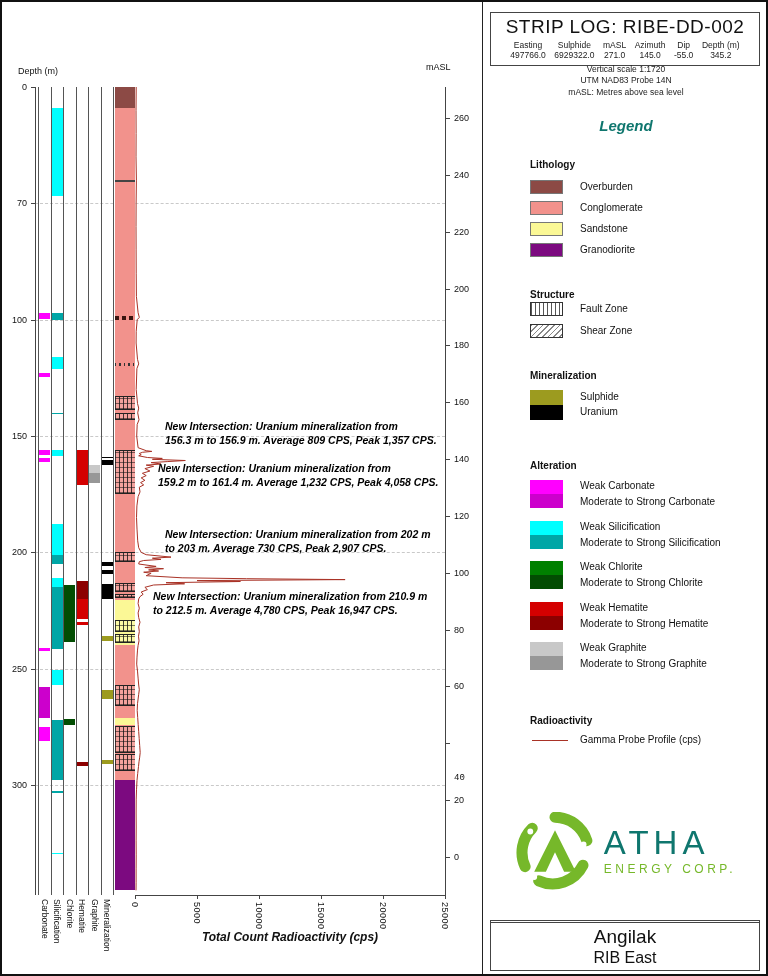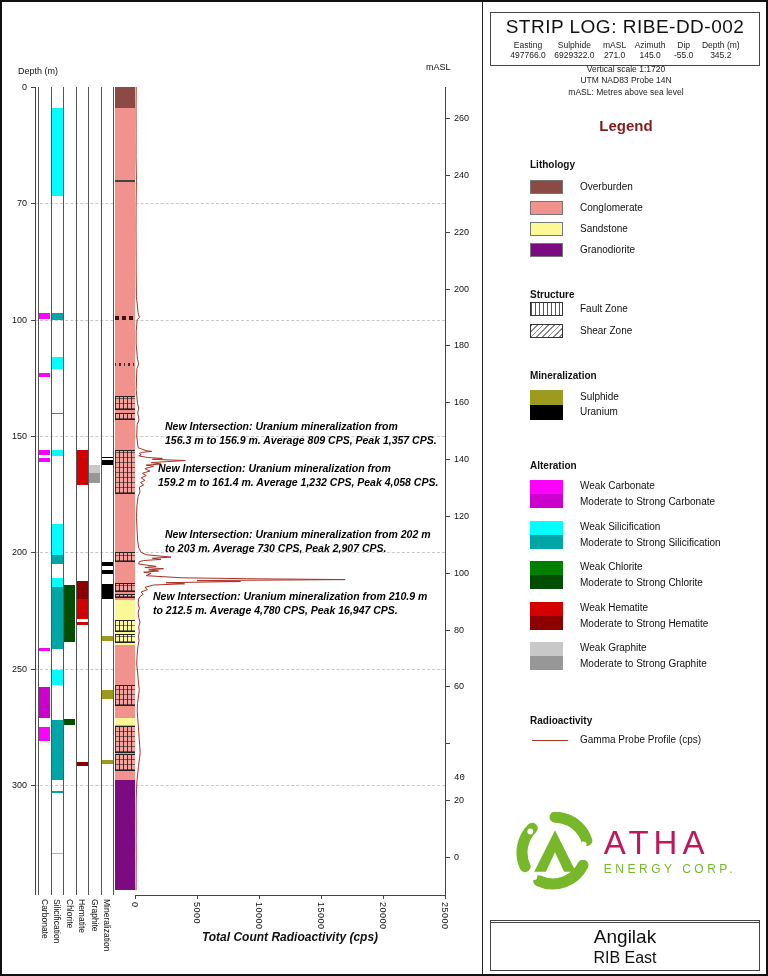--- a/index.html
+++ b/index.html
@@ -29,33 +29,33 @@
   .annotation{position:absolute;font-size:10.5px;font-weight:bold;font-style:italic;color:#000;line-height:1.35;white-space:nowrap;}
   
   .info-panel{position:absolute;left:482px;top:0;width:284px;height:972px;}
   .header-box{position:absolute;left:6px;right:8px;top:10px;border:1px solid #444;text-align:center;padding:3px 13px 5px;}
   .header-title{font-size:19px;letter-spacing:.5px;color:#111;}
   .header-fields{display:flex;justify-content:space-around;margin-top:2px;padding:0 2px;}
   .hf{text-align:center;}
   .hf .lbl{font-size:8.5px;color:#222;}
   .hf .val{font-size:8.5px;color:#222;}
   .header-notes{position:absolute;left:0;right:0;top:62px;text-align:center;font-size:8.5px;color:#222;line-height:1.35;}
-  .legend-title{position:absolute;left:0;right:0;top:115px;text-align:center;font-size:15px;font-weight:bold;color:#7f1d1d;}
+  .legend-title{position:absolute;left:0;right:0;top:115px;text-align:center;font-size:15px;font-weight:bold;color:#0f766e;font-style:italic;}
   .sec-label{position:absolute;left:46px;font-size:10px;font-weight:bold;color:#111;}
   .leg-item{position:absolute;left:46px;height:16px;}
   .leg-sw{position:absolute;left:0;top:0;width:33px;height:14px;border:0.5px solid #777;box-sizing:border-box;}
   .leg-txt{position:absolute;left:50px;top:1px;font-size:10px;color:#111;white-space:nowrap;}
   .sw-fault{background:repeating-linear-gradient(90deg,#555 0 1px,#fff 1px 4px);border:1px solid #333;}
   .sw-shear{background:repeating-linear-gradient(135deg,#888 0 1px,#fff 1px 4px);border:1px solid #333;}
   .alt-pair{position:absolute;left:46px;width:230px;height:30px;}
   .alt-sw{position:absolute;left:0;width:33px;height:14px;}
   .alt-txt{position:absolute;left:50px;font-size:10px;color:#111;white-space:nowrap;}
   .radio-line{position:absolute;left:2px;top:7px;width:36px;border-top:1.2px solid #a93226;}
   .logo-wrap{position:absolute;left:0;right:0;top:810px;display:flex;align-items:center;justify-content:center;gap:10px;}
-  .logo-text .big{font-size:33px;letter-spacing:5px;color:#be185d;font-weight:500;line-height:1;}
+  .logo-text .big{font-size:33px;letter-spacing:5px;color:#0f766e;font-weight:500;line-height:1;}
   .logo-text .sub{font-size:12px;letter-spacing:3.5px;color:#76b82a;margin-top:3px;}
   .footer-box{position:absolute;left:6px;right:8px;top:918px;height:47px;border:1px solid #444;border-top:3px double #444;
     display:flex;flex-direction:column;align-items:center;justify-content:center;}
   .footer-box .proj{font-size:19px;color:#111;}
   .footer-box .area{font-size:16px;color:#111;margin-top:1px;}
 </style>
 </head>
 <body>
 
 <div class="page">

